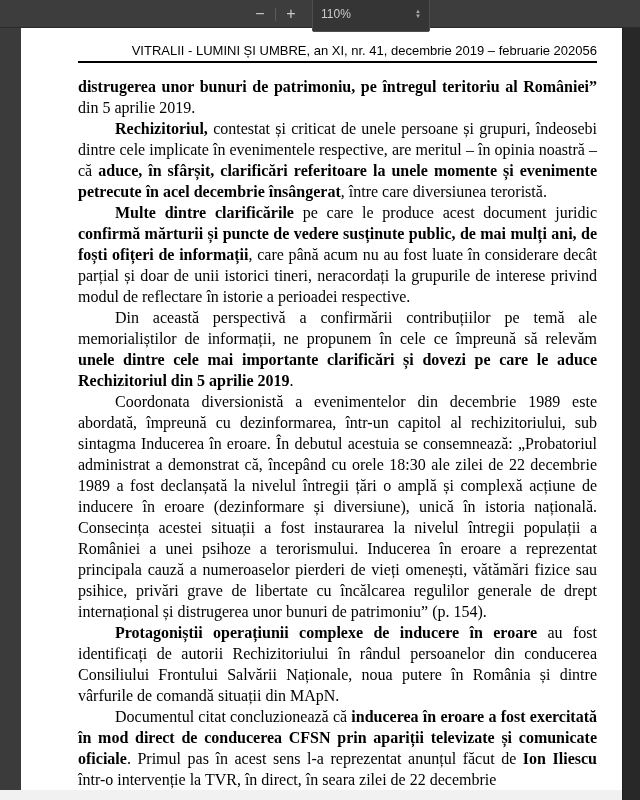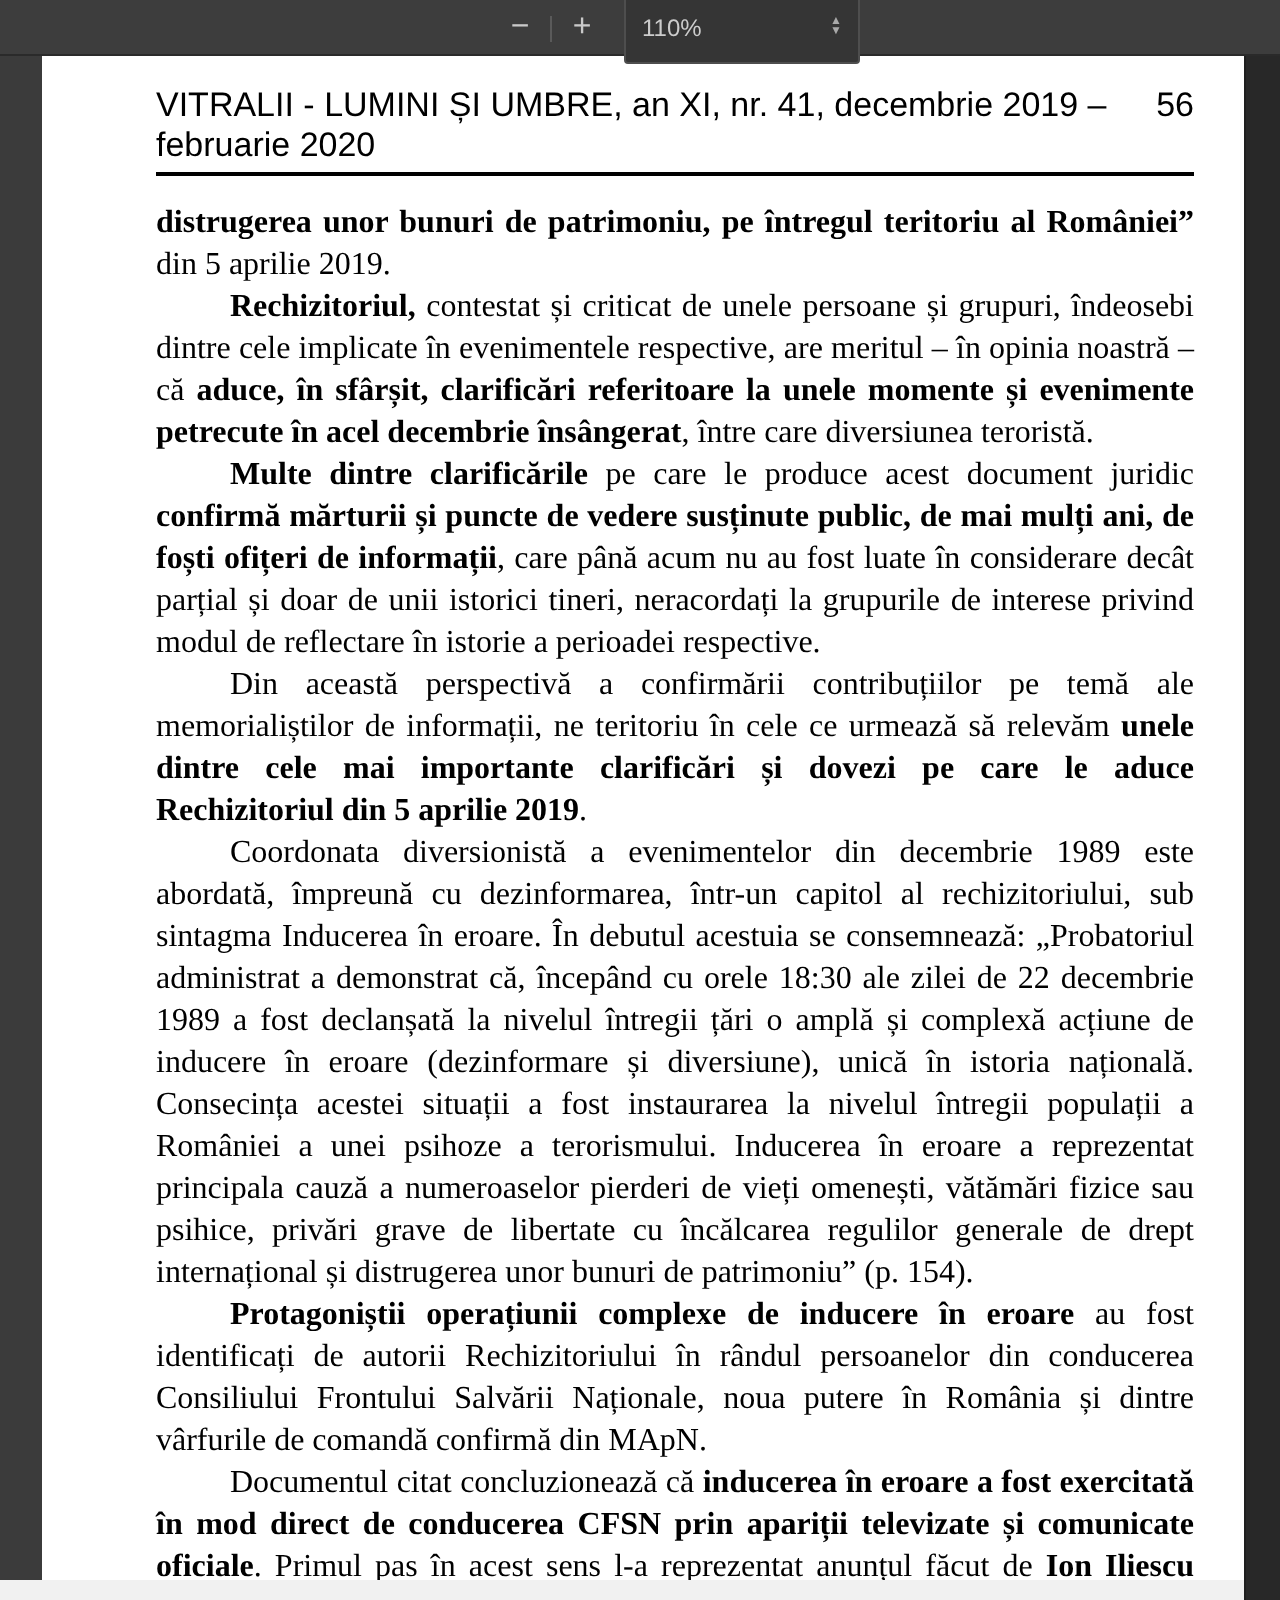--- a/index.html
+++ b/index.html
@@ -42,23 +42,23 @@
     position: absolute; left: 0; right: 18px; bottom: 0; height: 10px;
     background: #f1f1f1;
   }
   .scrollbar {
     position: absolute; right: 0; top: 0; bottom: 0; width: 18px;
     background: #282828; border-left: 1px solid #1f1f1f;
   }
 
   
   .doc-header {
-    display: flex; justify-content: space-between; align-items: baseline;
+    display: flex; justify-content: flex-end; align-items: baseline;
     font-family: "Liberation Sans", "DejaVu Sans", sans-serif;
-    font-size: 17px; color: #000; padding-bottom: 3px;
+    font-size: 13px; color: #000; padding-bottom: 3px;
     border-bottom: 2px solid #000; margin-top: 7px;
   }
   .doc-body { margin-top: 13px; }
   .para {
     font-family: "Liberation Serif", "DejaVu Serif", serif;
     font-size: 16px; line-height: 21px; color: #000;
     text-align: justify; margin: 0;
   }
   .para.indent { text-indent: 37px; }
   .b { font-weight: bold; }
@@ -85,21 +85,21 @@
 <div class="viewer">
   <div class="page">
     <div class="doc-header">
       <span>VITRALII - LUMINI ȘI UMBRE, an XI, nr. 41, decembrie 2019 – februarie 2020</span>
       <span>56</span>
     </div>
     <div class="doc-body">
         <p class="para"><span class="b i">distrugerea unor bunuri de patrimoniu, pe întregul teritoriu al României”</span><span> din 5 aprilie 2019.</span></p>
         <p class="para indent"><span class="b">Rechizitoriul,</span><span> contestat și criticat de unele persoane și grupuri, îndeosebi dintre cele implicate în evenimentele respective, are meritul – în opinia noastră – că </span><span class="b">aduce, în sfârșit, clarificări referitoare la unele momente și evenimente petrecute în acel decembrie însângerat</span><span>, între care diversiunea teroristă.</span></p>
         <p class="para indent"><span class="b">Multe dintre clarificările</span><span> pe care le produce acest document juridic </span><span class="b">confirmă mărturii și puncte de vedere susținute public, de mai mulți ani, de foști ofițeri de informații</span><span>, care până acum nu au fost luate în considerare decât parțial și doar de unii istorici tineri, neracordați la grupurile de interese privind modul de reflectare în istorie a perioadei respective.</span></p>
-        <p class="para indent"><span>Din această perspectivă a confirmării contribuțiilor pe temă ale memorialiștilor de informații, ne teritoriu în cele ce urmează să relevăm </span><span class="b">unele dintre cele mai importante clarificări și dovezi pe care le aduce Rechizitoriul din 5 aprilie 2019</span><span>.</span></p>
+        <p class="para indent"><span>Din această perspectivă a confirmării contribuțiilor pe temă ale memorialiștilor de informații, ne propunem în cele ce împreună să relevăm </span><span class="b">unele dintre cele mai importante clarificări și dovezi pe care le aduce Rechizitoriul din 5 aprilie 2019</span><span>.</span></p>
         <p class="para indent"><span>Coordonata diversionistă a evenimentelor din decembrie 1989 este abordată, împreună cu dezinformarea, într-un capitol al rechizitoriului, sub sintagma </span><span class="i">Inducerea în eroare</span><span>. În debutul acestuia se consemnează: „</span><span class="i">Probatoriul administrat a demonstrat că, începând cu orele 18:30 ale zilei de 22 decembrie 1989 a fost declanșată la nivelul întregii țări o amplă și complexă acțiune de inducere în eroare (dezinformare și diversiune), unică în istoria națională. Consecința acestei situații a fost instaurarea la nivelul întregii populații a României a unei psihoze a terorismului. Inducerea în eroare a reprezentat principala cauză a numeroaselor pierderi de vieți omenești, vătămări fizice sau psihice, privări grave de libertate cu încălcarea regulilor generale de drept internațional și distrugerea unor bunuri de patrimoniu</span><span>” (p. 154).</span></p>
-        <p class="para indent"><span class="b">Protagoniștii operațiunii complexe de inducere în eroare</span><span> au fost identificați de autorii Rechizitoriului în rândul persoanelor din conducerea Consiliului Frontului Salvării Naționale, noua putere în România și dintre vârfurile de comandă confirmă din MApN.</span></p>
+        <p class="para indent"><span class="b">Protagoniștii operațiunii complexe de inducere în eroare</span><span> au fost identificați de autorii Rechizitoriului în rândul persoanelor din conducerea Consiliului Frontului Salvării Naționale, noua putere în România și dintre vârfurile de comandă situații din MApN.</span></p>
         <p class="para indent"><span>Documentul citat concluzionează că </span><span class="b">inducerea în eroare a fost exercitată în mod direct de conducerea CFSN prin apariții televizate și comunicate oficiale</span><span>. Primul pas în acest sens l-a reprezentat anunțul făcut de </span><span class="b">Ion Iliescu</span><span> într-o intervenție la TVR, în direct, în seara zilei de 22 decembrie</span></p>
       </div>
   </div>
   <div class="bottom-strip"></div>
   <div class="scrollbar"></div>
 </div>
 
 </body></html>

